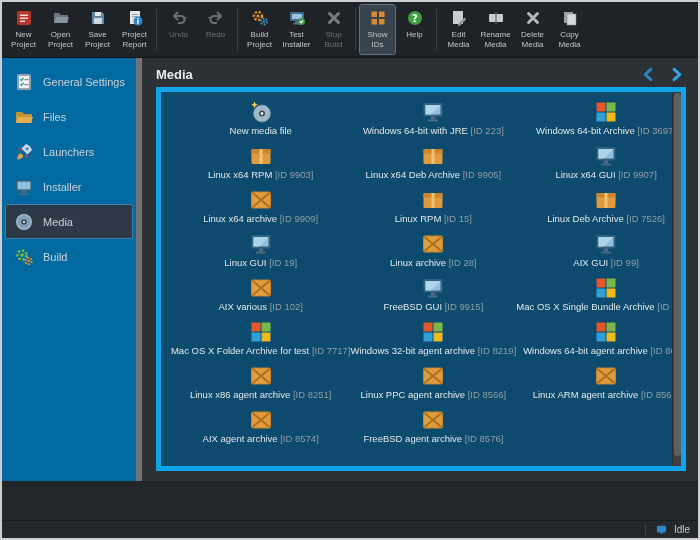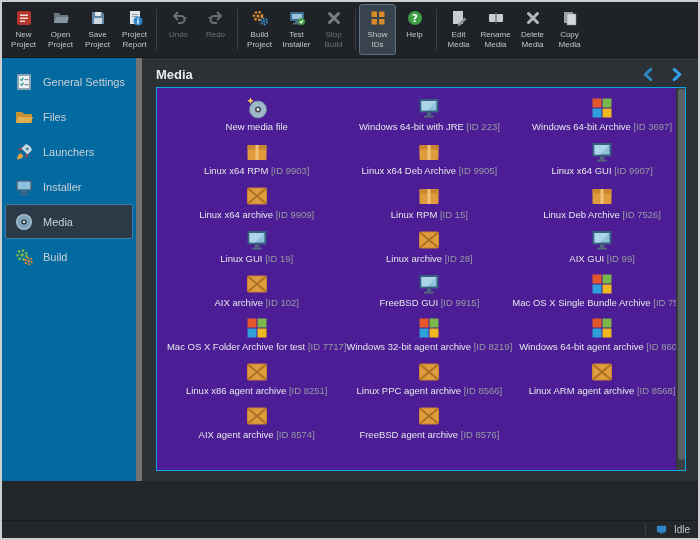--- a/index.html
+++ b/index.html
@@ -24,21 +24,21 @@
   .sb-icon { width:22px; height:22px; flex:0 0 22px; display:flex; align-items:center; justify-content:center; }
   .sb-label { white-space:nowrap; }
 
   .main { flex:1 1 auto; background:#2c3136; display:flex; flex-direction:column; min-width:0; }
   .main-header { display:flex; align-items:center; justify-content:space-between; padding:8px 14px 3px 14px; }
   .title { font-size:13px; font-weight:bold; color:#e8eaec; }
   .nav-arrows { display:flex; gap:12px; align-items:center; }
   .chev { width:16px; height:16px; display:inline-flex; align-items:center; justify-content:center; }
   .description { font-size:10.5px; color:#c2c6c9; line-height:1.35; padding:2px 30px 8px 14px; }
 
-  .media-panel { flex:1 1 auto; margin:2px 12px 10px 14px; background:#4c1d95; border:1px solid #0ea5e9; position:relative; overflow:hidden; }
+  .media-panel { flex:1 1 auto; margin:2px 12px 10px 14px; background:#0c4a6e; border:5px solid #0ea5e9; position:relative; overflow:hidden; }
   .media-grid { display:grid; grid-template-columns:1fr 1fr 1fr; row-gap:8px; padding:8px 14px 8px 10px; }
   .media-item { display:flex; flex-direction:column; align-items:center; }
   .mi-icon { width:24px; height:24px; }
   .mi-label { font-size:9.5px; color:#e4e7e9; margin-top:1px; white-space:nowrap; }
   .mi-id { color:#969c a1; }
   .mi-id { color:#969ca1; }
   .scrollbar { position:absolute; top:0; right:0; width:9px; height:100%; background:#3b3e42; border-left:1px solid #2e3134; }
   .scroll-thumb { position:absolute; top:1px; left:1px; width:7px; height:97%; background:#5b6065; border-radius:3px; }
 
   
@@ -417,21 +417,21 @@
                   <rect x="7" y="19.5" width="10" height="2" rx="1" fill="#4e6a7d"></rect>
                 </svg></div>
               <div class="mi-label"><span>AIX GUI</span><span class="mi-id"> [ID 99]</span></div>
             </div>
             <div class="media-item">
               <div class="mi-icon"><svg viewBox="0 0 24 24" width="24" height="24">
                   <rect x="2.5" y="4" width="19" height="16" rx="1.5" fill="#e09b3c"></rect>
                   <path d="M3 4.5L21 19.5M21 4.5L3 19.5" stroke="#a96f22" stroke-width="1.8"></path>
                   <rect x="2.5" y="4" width="19" height="16" rx="1.5" fill="none" stroke="#c9862f" stroke-width="1"></rect>
                 </svg></div>
-              <div class="mi-label"><span>AIX archive</span><span class="mi-id"> [ID 102]</span></div>
+              <div class="mi-label"><span>AIX various</span><span class="mi-id"> [ID 102]</span></div>
             </div>
             <div class="media-item">
               <div class="mi-icon"><svg viewBox="0 0 24 24" width="24" height="24">
                   <rect x="2.5" y="3" width="19" height="13.5" rx="1" fill="#35607f"></rect>
                   <rect x="4.5" y="5" width="15" height="9.5" fill="#8fc0de"></rect>
                   <path d="M4.5 5h15l-9.5 9.5h-5.5z" fill="#aed4ea"></path>
                   <rect x="10" y="16.5" width="4" height="3" fill="#4e6a7d"></rect>
                   <rect x="7" y="19.5" width="10" height="2" rx="1" fill="#4e6a7d"></rect>
                 </svg></div>
               <div class="mi-label"><span>FreeBSD GUI</span><span class="mi-id"> [ID 9915]</span></div>

